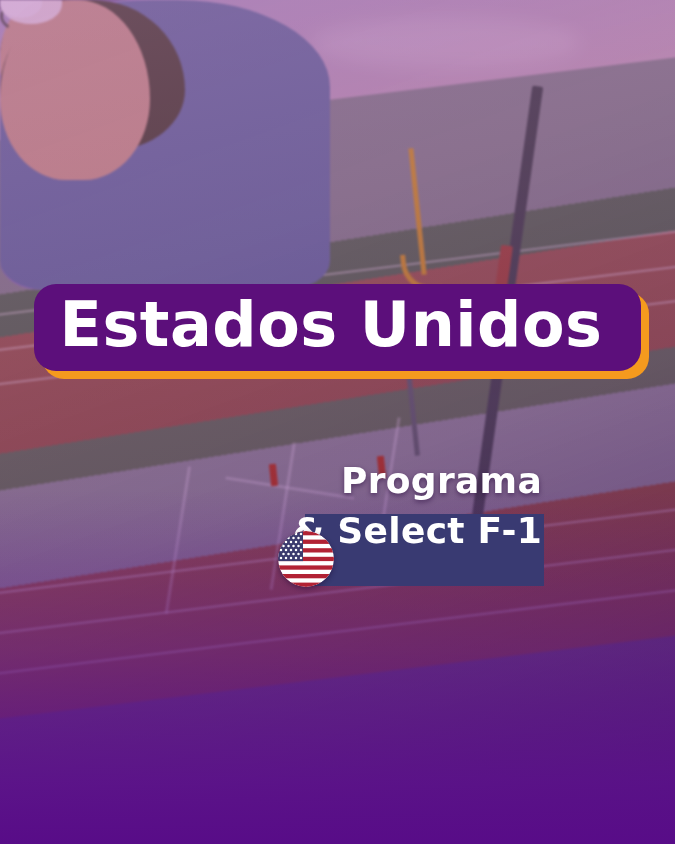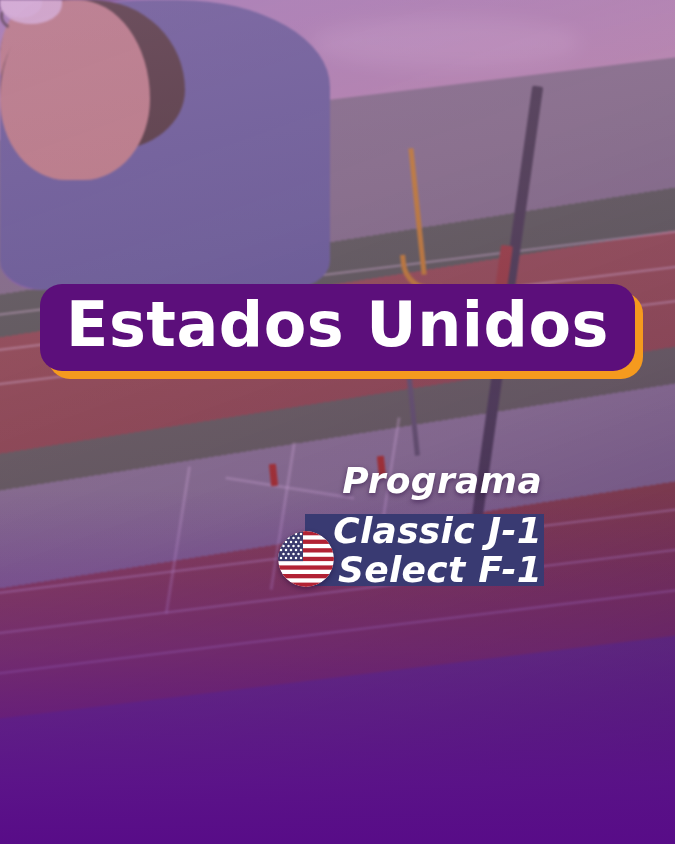--- a/index.html
+++ b/index.html
@@ -255,41 +255,40 @@
     position: absolute;
     left: 8px; top: 8px;
     width: 100%; height: 100%;
     background: #F59A1E;
     border-radius: 22px;
   }
   .banner-purple {
     position: relative;
     background: #5C0F7B;
     border-radius: 22px;
-    padding: 8px 26px 14px 26px;
+    padding: 8px 39px 14px 26px;
   }
   .headline-boxed {
     margin: 0;
     font-size: 62px;
     line-height: 1.05;
     font-weight: bold;
     color: #FFFFFF;
     letter-spacing: 0.5px;
     white-space: nowrap;
     font-family: "DejaVu Sans", sans-serif;
   }
 
   
   .program-block {
     position: absolute;
     left: 0;
     top: 462px;
     width: 544px;
     text-align: right;
-    font-style: italic;
   }
   .program-word {
     margin: 0 2px 2px 0;
     font-size: 36px;
     line-height: 1.08;
     font-weight: bold;
     color: #FFFFFF;
     letter-spacing: 0.3px;
     text-shadow: 0 2px 5px rgba(40,10,60,0.55);
     font-family: "DejaVu Sans", sans-serif;
@@ -435,21 +434,20 @@
       </div>
     </div>
   </div>
 
   <div class="program-block">
     <p class="program-word">Programa</p>
 
     <div class="navy-banner"></div>
 
     <div class="navy-lines">
-      <p class="navy-line">Classic J-1</p>
       <p class="navy-line">&amp; Select F-1</p>
     </div>
   </div>
 
   <div class="flag-badge">
     <svg class="flag-svg" viewBox="0 0 56 56" xmlns="http://www.w3.org/2000/svg" aria-hidden="true">
       <defs>
         <clipPath id="circleClip">
             <circle cx="28" cy="28" r="28"></circle>
           </clipPath>

